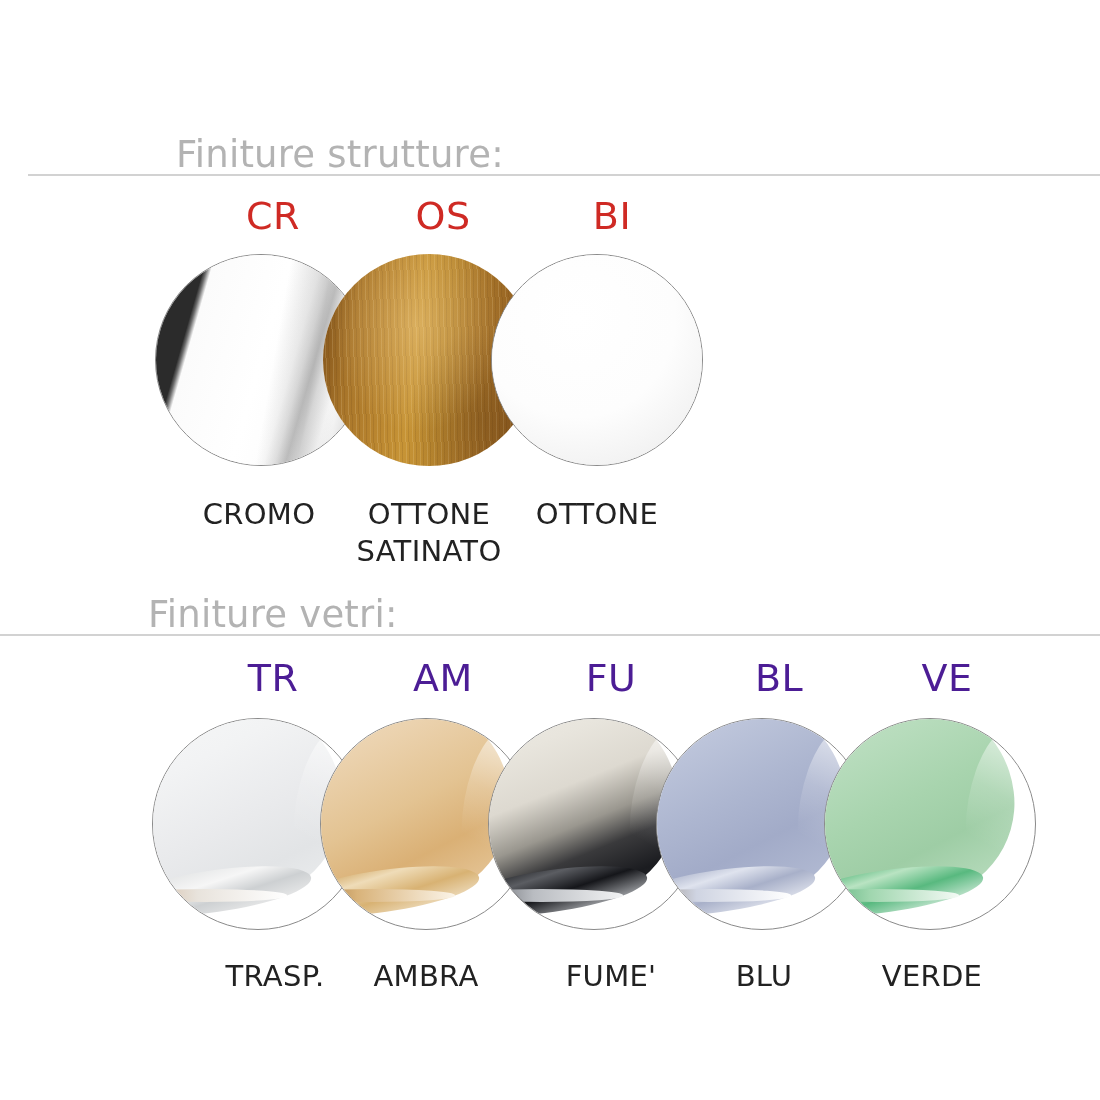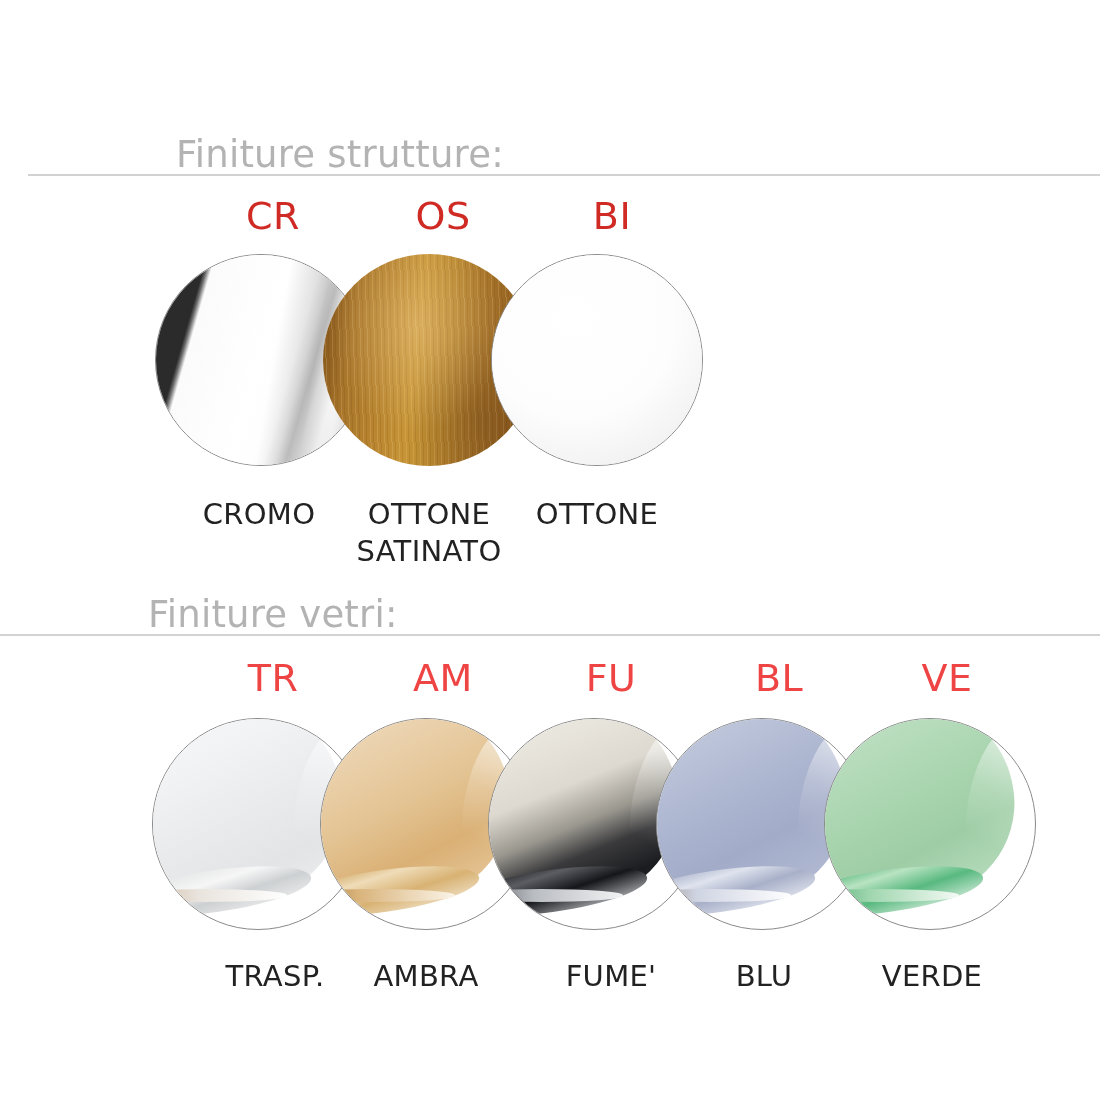--- a/index.html
+++ b/index.html
@@ -60,21 +60,21 @@
     position: absolute;
     top: 0;
     font-size: 38px;
     font-weight: 400;
     letter-spacing: 0.5px;
     text-align: center;
     white-space: nowrap;
     transform: translateX(-50%);
   }
   .code.red   { color: #cf2a24; }
-  .code.green { color: #ef4444; }
+  .code.green { color: #4c1d95; }
 
   
   .swatch-row {
     position: absolute;
     left: 0;
     width: 1100px;
   }
   .swatch {
     position: absolute;
     border-radius: 50%;

